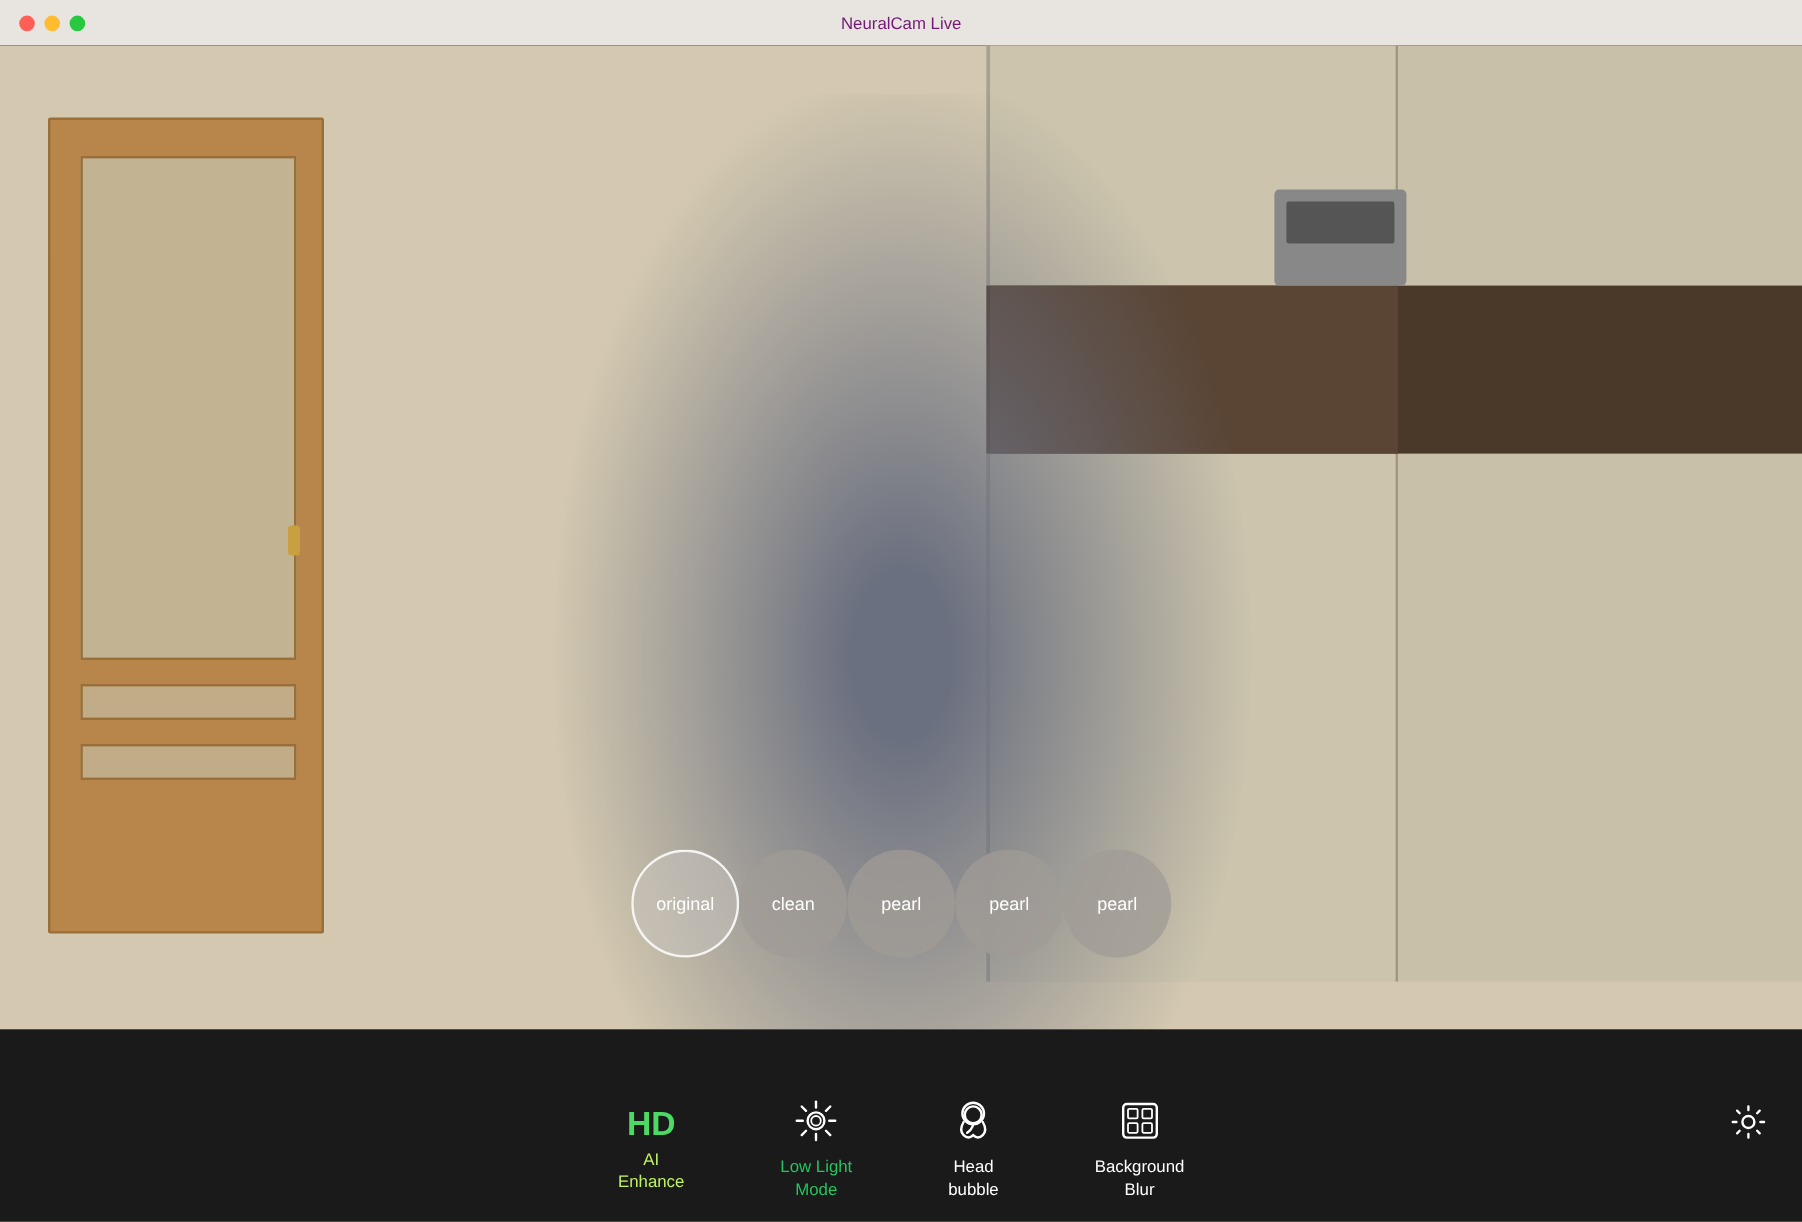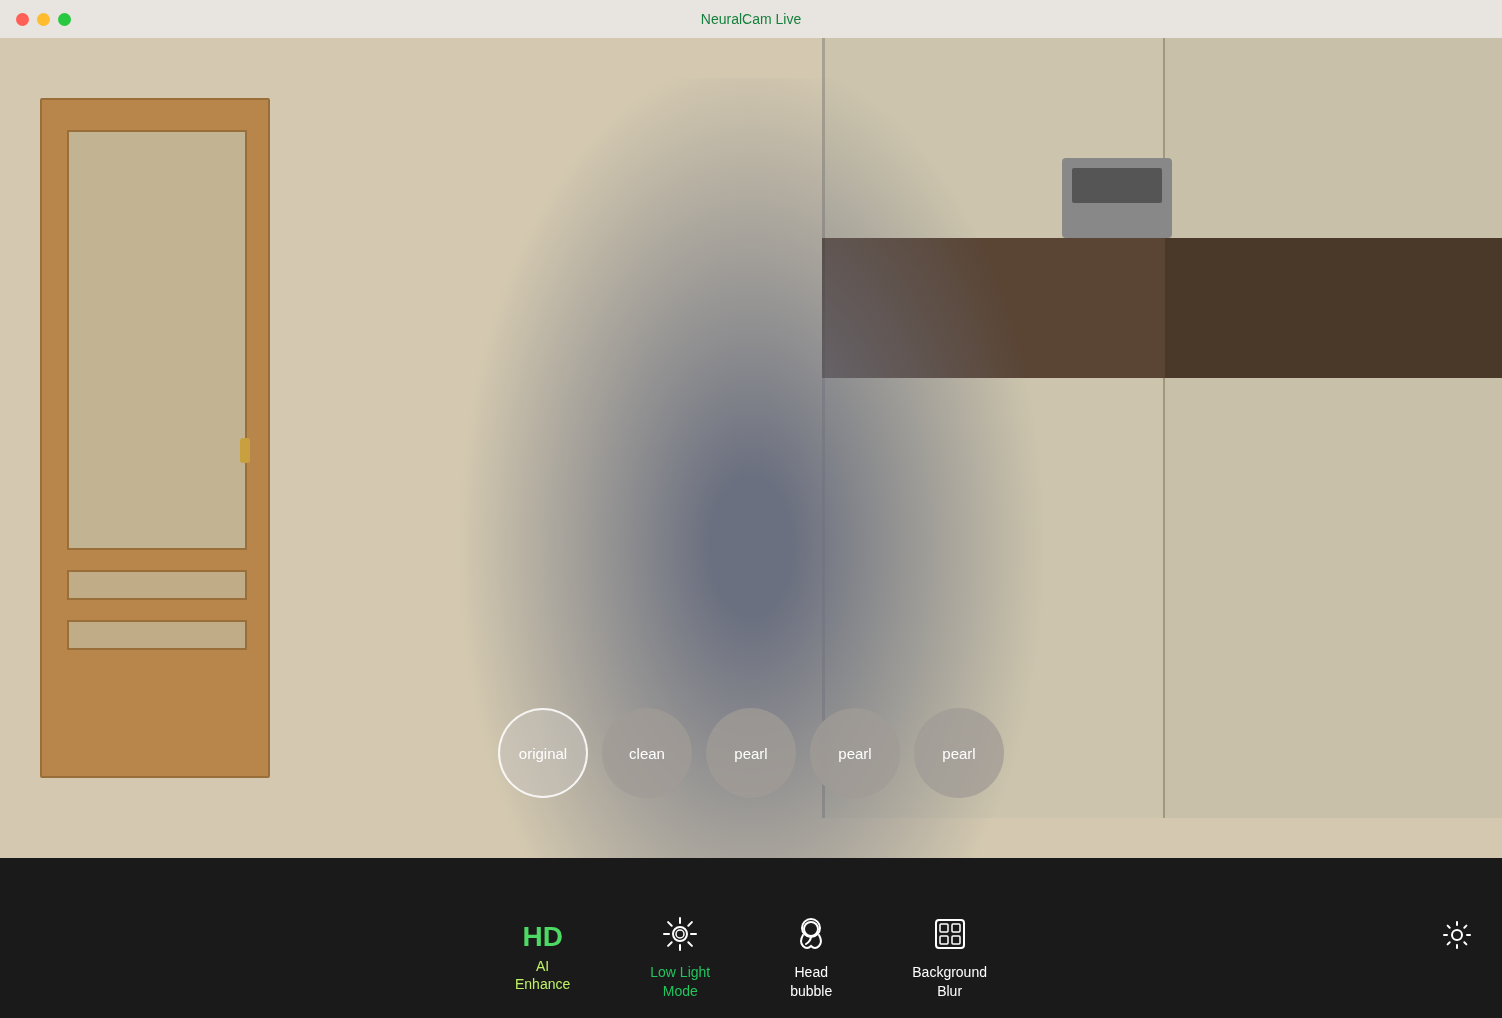--- a/index.html
+++ b/index.html
@@ -18,21 +18,21 @@
       background: #e8e4df;
       display: flex;
       align-items: center;
       justify-content: center;
       position: relative;
       flex-shrink: 0;
     }
     .titlebar-title {
       font-size: 14px;
       font-weight: 500;
-      color: #15803d;
+      color: #701a75;
     }
     .window-controls {
       position: absolute;
       left: 16px;
       display: flex;
       gap: 8px;
       align-items: center;
     }
     .win-btn {
       width: 13px;
@@ -190,21 +190,20 @@
       pointer-events: none;
     }
 
     
     .filter-bar {
       position: absolute;
       bottom: 60px;
       left: 50%;
       transform: translateX(-50%);
       display: flex;
-      gap: 14px;
       align-items: flex-start;
     }
     .filter-pill {
       width: 90px;
       height: 90px;
       border-radius: 50%;
       background: rgba(160, 155, 150, 0.75);
       border: none;
       color: #fff;
       font-size: 15px;

